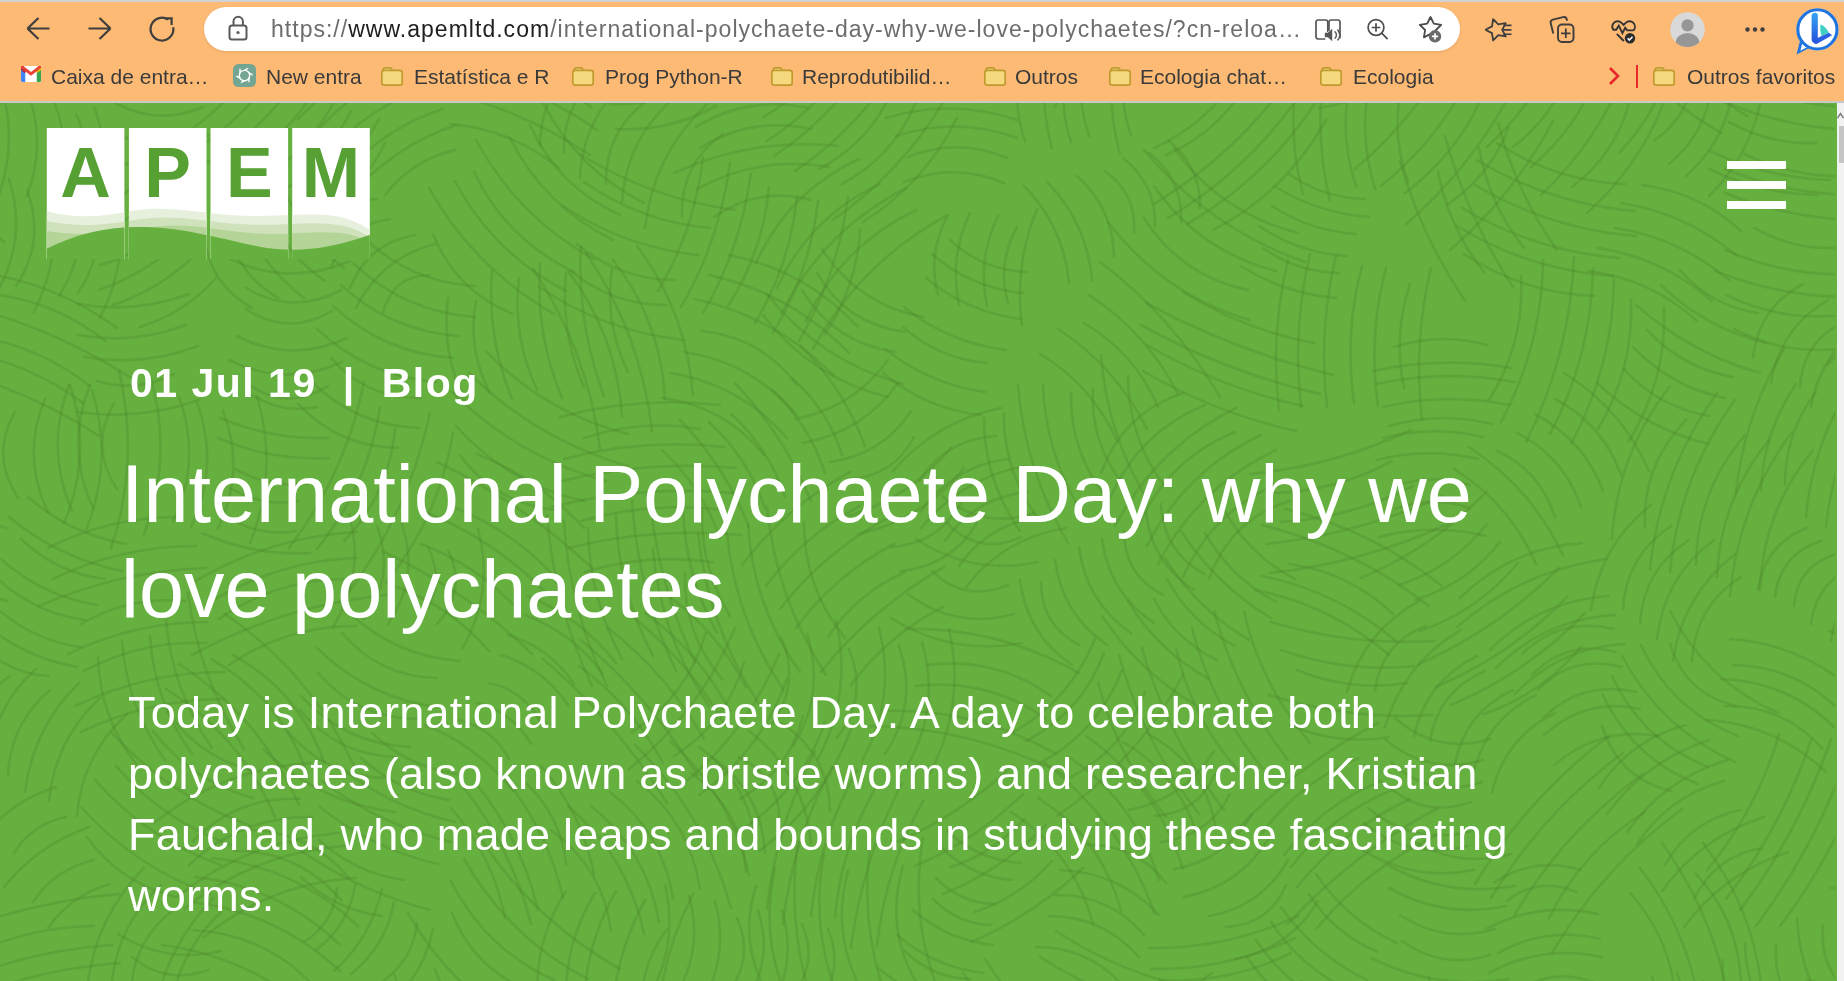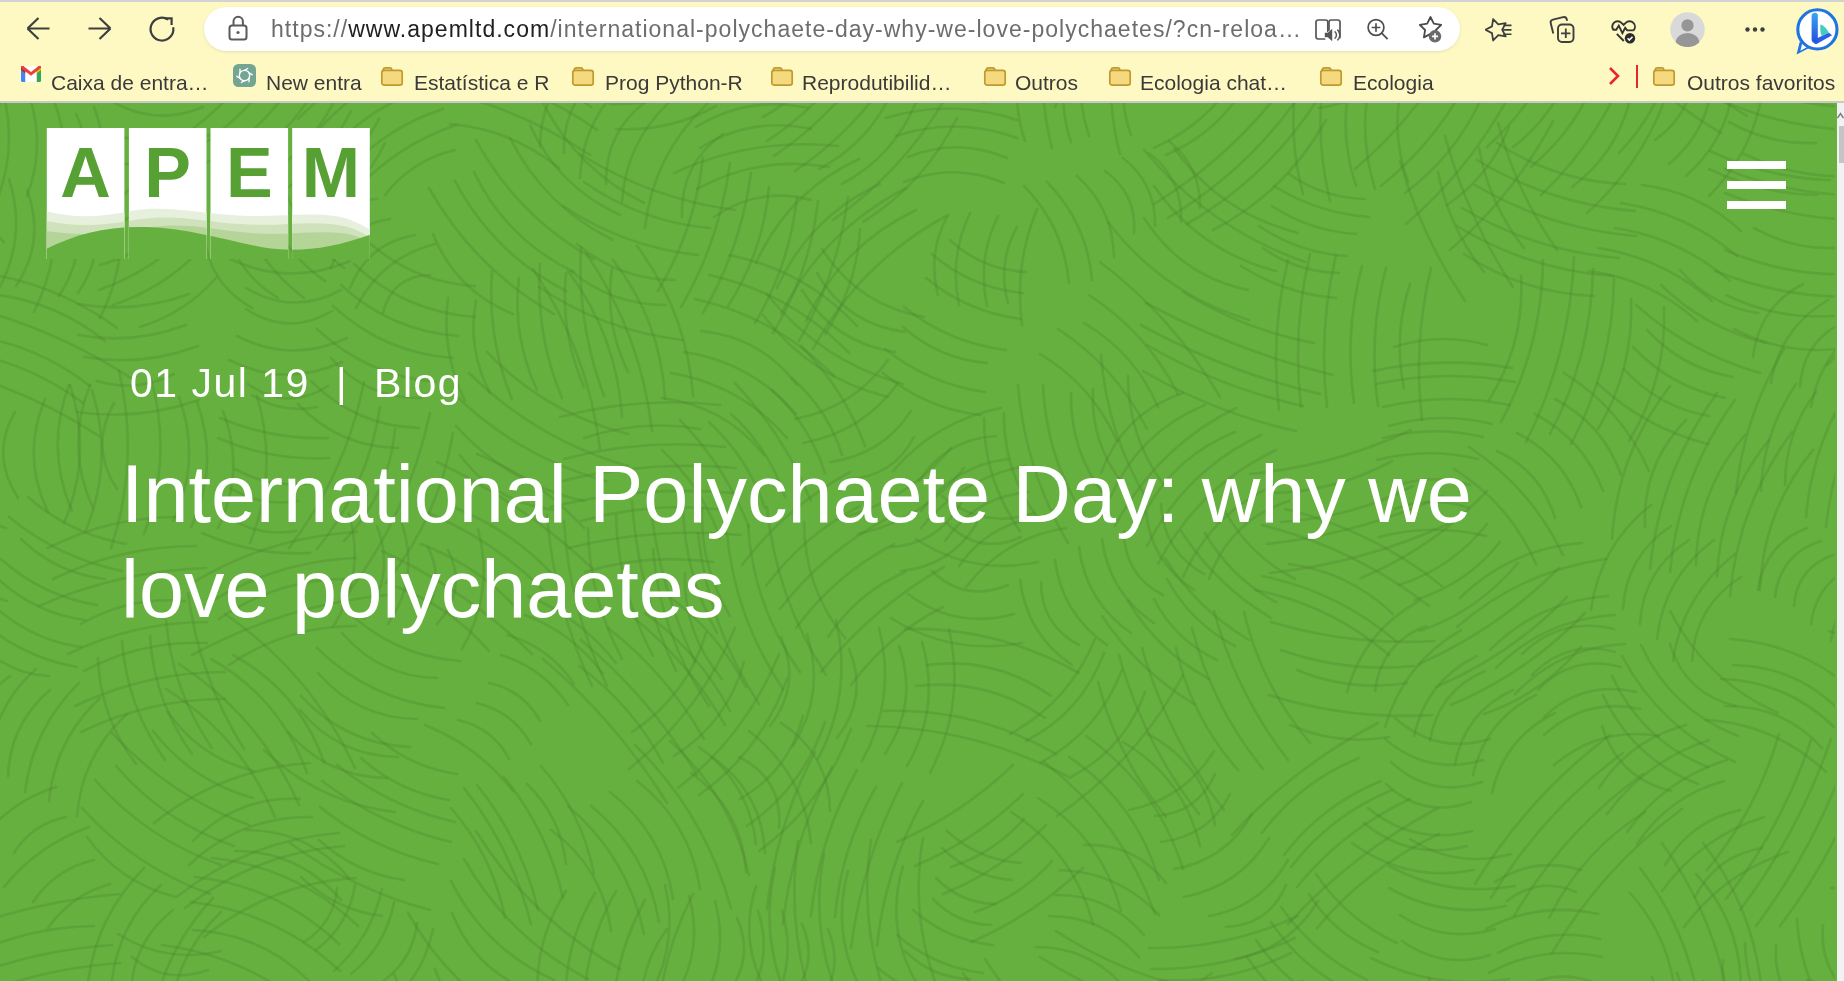--- a/index.html
+++ b/index.html
@@ -1,29 +1,29 @@
 <!DOCTYPE html>
 <html><head>
 <meta charset="utf-8">
 <style>
   * { margin:0; padding:0; box-sizing:border-box; }
   html,body { width:1844px; height:981px; overflow:hidden; background:#f7f7f7;
               font-family:"Liberation Sans", sans-serif; }
   .abs { position:absolute; }
-  #chrome { position:absolute; top:0; left:0; width:1844px; height:103px; background:#fef9c3; }
+  #chrome { position:absolute; top:0; left:0; width:1844px; height:103px; background:#fdba74; }
   #topline { position:absolute; top:0; left:0; width:1844px; height:1.5px; background:#d2d2d2; }
   #pill { position:absolute; left:204px; top:7px; width:1256px; height:44px; background:#ffffff;
           border-radius:22px; box-shadow:0 1px 3px rgba(0,0,0,0.10); }
   #urltext { position:absolute; left:271px; top:16px; font-size:23px; color:#6d6d6d; white-space:nowrap; letter-spacing:1.02px; }
   #urltext b { color:#202020; font-weight:normal; }
-  .bklabel { position:absolute; top:71px; font-size:21px; color:#3a3a3a; white-space:nowrap; }
+  .bklabel { position:absolute; top:65px; font-size:21px; color:#3a3a3a; white-space:nowrap; }
   #page { position:absolute; top:103px; left:0; width:1837px; height:878px; background:#65b03e; overflow:hidden; }
   #pgwrap { position:absolute; top:0; left:0; width:1835px; height:878px; }
   .bar { position:absolute; left:1727px; width:59px; height:8px; background:#ffffff; }
-  #meta { position:absolute; left:130px; top:257px; font-size:41px; font-weight:normal; color:#ffffff; white-space:nowrap; letter-spacing:1.5px; }
+  #meta { position:absolute; left:130px; top:257px; font-size:41px; font-weight:bold; color:#ffffff; white-space:nowrap; letter-spacing:1.5px; }
   #h1 { position:absolute; left:121px; top:344px; font-size:81px; line-height:95px; font-weight:normal; color:#ffffff; white-space:nowrap; letter-spacing:0px; }
   #para { position:absolute; left:128px; top:579px; font-size:45px; line-height:61px; color:#ffffff; white-space:nowrap; letter-spacing:0.25px; }
   #sbtrack { position:absolute; top:103px; left:1837px; width:7px; height:878px; background:#f2f2f2; }
   #sbthumb { position:absolute; top:126px; left:1839px; width:5px; height:37px; background:#c5c5c5; }
 </style>
 </head>
 <body>
 <div id="chrome">
   <div id="topline"></div>
   <div style="position:absolute;top:101.2px;left:0;width:1844px;height:1.8px;background:#c9c9c9"></div>
@@ -1373,19 +1373,20 @@
         <text x="39.6" y="69.5" font-family="Liberation Sans, sans-serif" font-weight="bold" font-size="70" fill="#57a134" text-anchor="middle">A</text>
         <text x="121.7" y="69.5" font-family="Liberation Sans, sans-serif" font-weight="bold" font-size="70" fill="#57a134" text-anchor="middle">P</text>
         <text x="203.3" y="69.5" font-family="Liberation Sans, sans-serif" font-weight="bold" font-size="70" fill="#57a134" text-anchor="middle">E</text>
         <text x="285.0" y="69.5" font-family="Liberation Sans, sans-serif" font-weight="bold" font-size="70" fill="#57a134" text-anchor="middle">M</text>
       </svg>
     <div class="bar" style="top:58px"></div>
     <div class="bar" style="top:78px"></div>
     <div class="bar" style="top:98px"></div>
     <div id="meta">01 Jul 19<span style="margin:0 26px">|</span>Blog</div>
     <div id="h1">International Polychaete Day: why we<br>love polychaetes</div>
+    <div id="para">Today is International Polychaete Day. A day to celebrate both<br>polychaetes (also known as bristle worms) and researcher, Kristian<br>Fauchald, who made leaps and bounds in studying these fascinating<br>worms.</div>
   </div>
 </div>
 <div id="sbtrack"></div>
 <div id="sbthumb"></div>
 <svg style="position:absolute;left:1837px;top:112px" width="7" height="8" viewBox="0 0 7 8">
     <path d="M0.5 6 L3.5 1.5 L6.5 6" fill="none" stroke="#7a7a7a" stroke-width="1.4"></path>
   </svg>
 
 </body></html>

